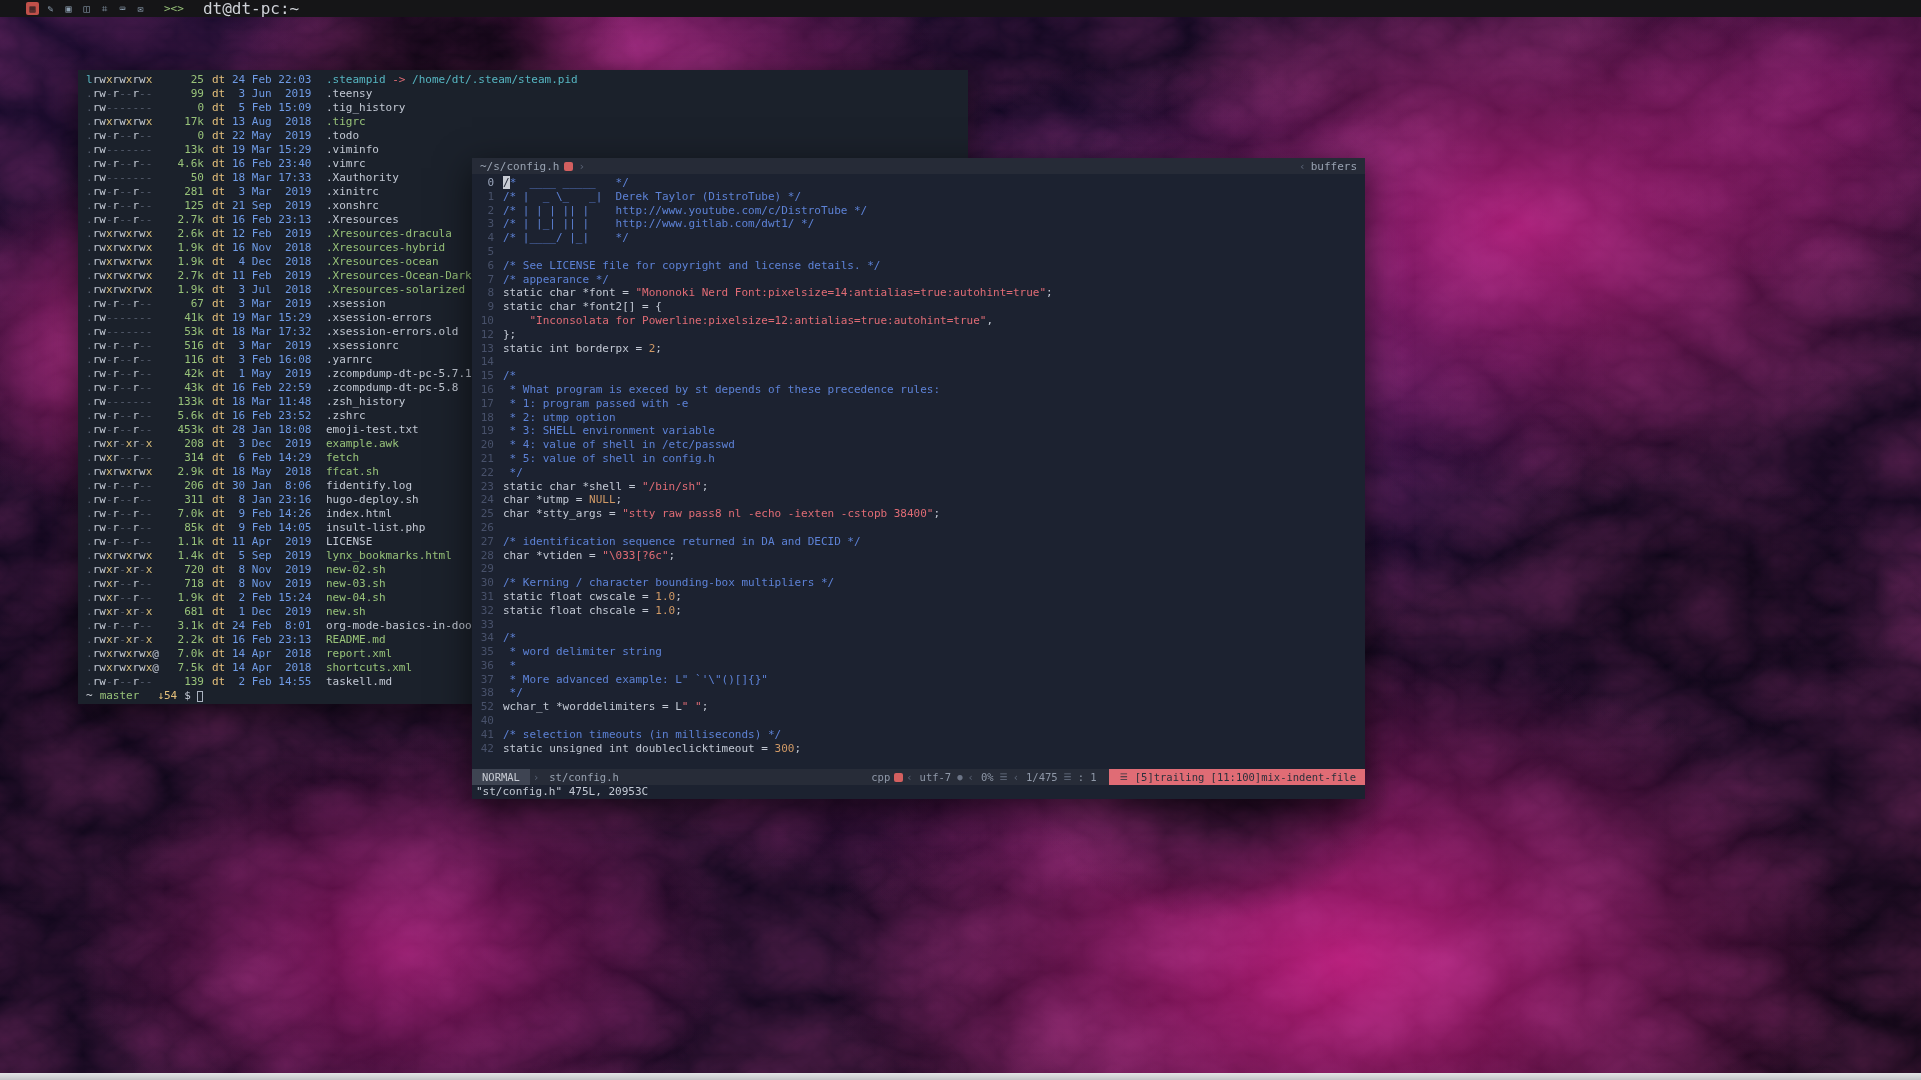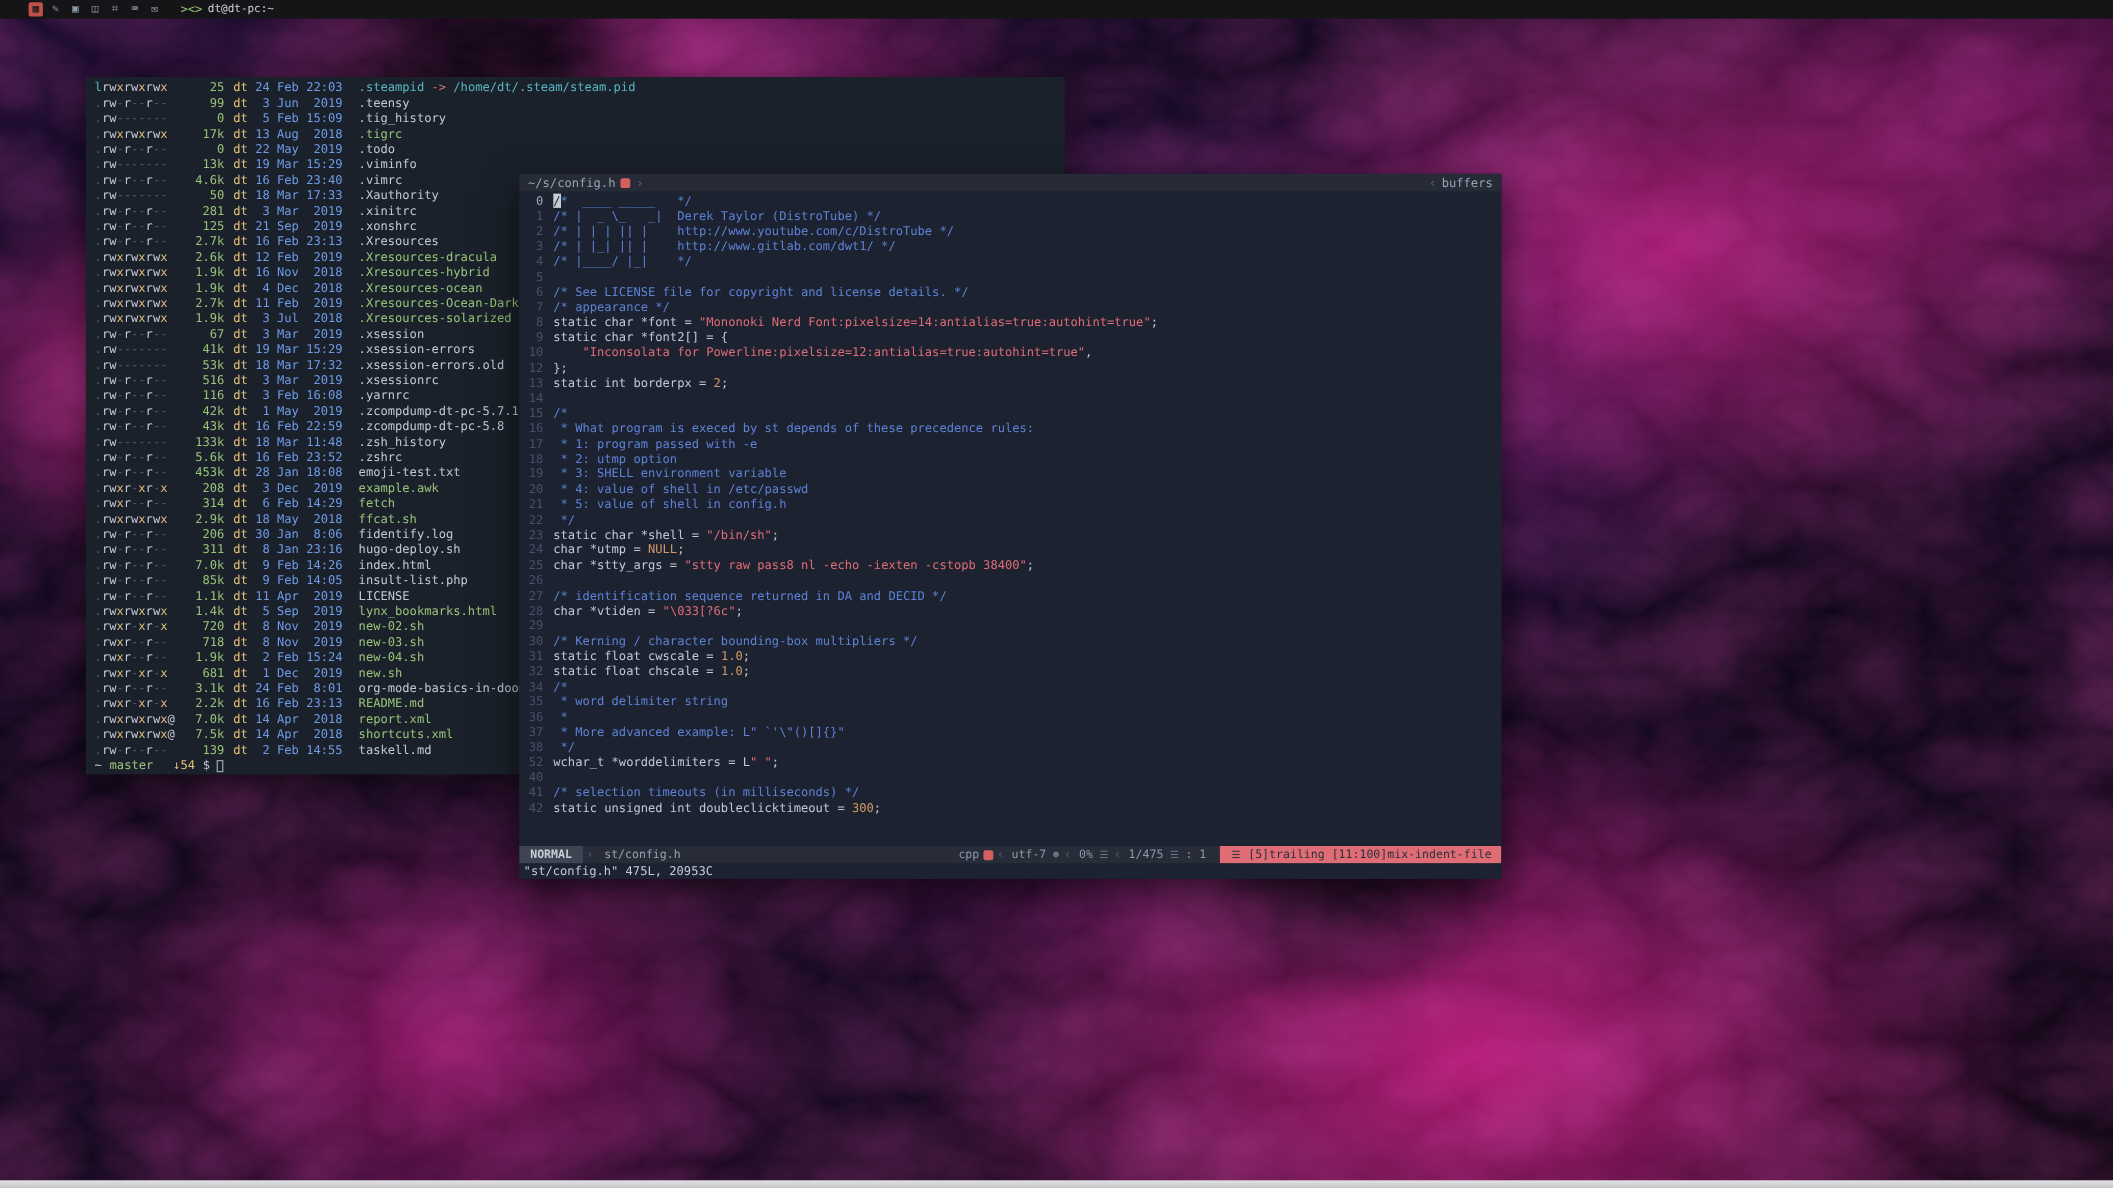--- a/index.html
+++ b/index.html
@@ -19,21 +19,21 @@
  radial-gradient(ellipse 520px 350px at 50% 60%, rgba(122,22,112,.55), transparent 75%),
  radial-gradient(ellipse 620px 410px at 60% 34%, rgba(72,26,132,.5), transparent 75%),
  radial-gradient(ellipse 420px 300px at 96% 8%, rgba(160,24,120,.55), transparent 70%),
  linear-gradient(160deg,#1a0b2e,#0d0618 40%,#14081f 70%,#0a0410)}
 .noise{position:absolute;inset:0;width:100%;height:100%;opacity:.5;mix-blend-mode:screen}
 
 .topbar{position:absolute;top:0;left:0;right:0;height:17px;background:#151517;display:flex;align-items:center;padding-left:26px;gap:5px;z-index:50}
 .tb-icon{width:13px;height:13px;font-size:10px;line-height:13px;text-align:center;color:#8fa1b3;display:inline-block}
 .tb-icon.active{background:#c0504a;color:#17181c;border-radius:2px}
 .tb-layout{color:#98c379;font-size:11px;margin-left:12px}
-.tb-title{color:#cfd2d8;font-size:10px;margin-left:0}
+.tb-title{color:#cfd2d8;font-size:16px;margin-left:14px}
 
 .term-window{position:absolute;left:78px;top:70px;width:890px;height:634px;background:#1b212b;padding:3px 8px 0 8px;font-size:11px;line-height:14px;z-index:10;overflow:hidden;box-shadow:0 8px 30px rgba(0,0,0,.55)}
 .trow{display:flex;white-space:pre;height:14px}
 .c-perm{width:78px;flex:none}
 .pd{color:#555d6e}.pr{color:#c3c9d4}.px{color:#dbc07a}.pl{color:#56b6c2}
 .c-size{width:40px;flex:none;text-align:right;color:#98c379;margin-right:8px}
 .c-owner{width:18px;flex:none;color:#e5c07b;margin-right:2px}
 .c-date{width:86px;flex:none;color:#6f9be6;margin-right:8px}
 .n-plain{color:#c3c9d4}.n-exec{color:#98c379}.n-link{color:#56b6c2}
 .c-arrow{color:#e06c75}
@@ -51,21 +51,21 @@
 .fill{flex:1}
 .ft-badge{display:inline-block;width:9px;height:9px;background:#d35f5f;border-radius:2px;flex:none}
 .code-area{flex:1;padding-top:2px;overflow:hidden}
 .cline{display:flex;height:13.8px;line-height:13.8px;white-space:pre}
 .lnum{width:22px;flex:none;text-align:right;color:#48516a;margin-right:9px}
 .lnum.cur{color:#9aa5bb}
 .ltext{white-space:pre}
 .tk-c{color:#5d82d6}.tk-k{color:#c3c9d4}.tk-p{color:#c3c9d4}.tk-s{color:#e06c75}.tk-n{color:#d19a66}
 .cursor{background:#c8ccd4;color:#1c2230}
 .statusline{height:16px;flex:none;display:flex;align-items:center;background:#272c38;color:#8f98a8;font-size:10.5px;overflow:hidden}
-.sl-mode{background:#3e4452;color:#c8ccd4;padding:0 10px;height:100%;display:flex;align-items:center;font-weight:bold;flex:none}
+.sl-mode{background:#3e4452;color:#c8ccd4;padding:0 10px;height:100%;display:flex;align-items:center;font-weight:normal;flex:none}
 .sl-sep{color:#5a6375;margin:0 3px}
 .sl-file{margin-left:7px;color:#99a3b2}
 .sl-item{margin:0 4px}
 .sl-icon{color:#6b7486;font-size:9px;margin:0 2px}
 .sl-warn{background:#e06c75;color:#2b303b;height:100%;display:flex;align-items:center;gap:5px;padding:0 9px;margin-left:8px;flex:none}
 .sl-warn .sl-icon{color:#2b303b}
 .cmdline{height:14px;flex:none;background:#1c2230;color:#c3c9d4;font-size:11px;line-height:14px;padding-left:4px}
 
 .bottom-strip{position:absolute;left:0;right:0;bottom:0;height:7px;background:linear-gradient(#e3e4e6,#c4c5c8);z-index:40}
 </style>
@@ -189,20 +189,21 @@
         <div class="cline"><span class="lnum">23</span><span class="ltext"><span class="tk-k">static char</span><span class="tk-p"> *shell = </span><span class="tk-s">"/bin/sh"</span><span class="tk-p">;</span></span></div>
         <div class="cline"><span class="lnum">24</span><span class="ltext"><span class="tk-k">char</span><span class="tk-p"> *utmp = </span><span class="tk-n">NULL</span><span class="tk-p">;</span></span></div>
         <div class="cline"><span class="lnum">25</span><span class="ltext"><span class="tk-k">char</span><span class="tk-p"> *stty_args = </span><span class="tk-s">"stty raw pass8 nl -echo -iexten -cstopb 38400"</span><span class="tk-p">;</span></span></div>
         <div class="cline"><span class="lnum">26</span><span class="ltext"></span></div>
         <div class="cline"><span class="lnum">27</span><span class="ltext"><span class="tk-c">/* identification sequence returned in DA and DECID */</span></span></div>
         <div class="cline"><span class="lnum">28</span><span class="ltext"><span class="tk-k">char</span><span class="tk-p"> *vtiden = </span><span class="tk-s">"\033[?6c"</span><span class="tk-p">;</span></span></div>
         <div class="cline"><span class="lnum">29</span><span class="ltext"></span></div>
         <div class="cline"><span class="lnum">30</span><span class="ltext"><span class="tk-c">/* Kerning / character bounding-box multipliers */</span></span></div>
         <div class="cline"><span class="lnum">31</span><span class="ltext"><span class="tk-k">static float</span><span class="tk-p"> cwscale = </span><span class="tk-n">1.0</span><span class="tk-p">;</span></span></div>
         <div class="cline"><span class="lnum">32</span><span class="ltext"><span class="tk-k">static float</span><span class="tk-p"> chscale = </span><span class="tk-n">1.0</span><span class="tk-p">;</span></span></div>
+        <div class="cline"><span class="lnum">33</span><span class="ltext"></span></div>
         <div class="cline"><span class="lnum">34</span><span class="ltext"><span class="tk-c">/*</span></span></div>
         <div class="cline"><span class="lnum">35</span><span class="ltext"><span class="tk-c"> * word delimiter string</span></span></div>
         <div class="cline"><span class="lnum">36</span><span class="ltext"><span class="tk-c"> *</span></span></div>
         <div class="cline"><span class="lnum">37</span><span class="ltext"><span class="tk-c"> * More advanced example: L" `'\"()[]{}"</span></span></div>
         <div class="cline"><span class="lnum">38</span><span class="ltext"><span class="tk-c"> */</span></span></div>
         <div class="cline"><span class="lnum">52</span><span class="ltext"><span class="tk-k">wchar_t</span><span class="tk-p"> *worddelimiters = L</span><span class="tk-s">" "</span><span class="tk-p">;</span></span></div>
         <div class="cline"><span class="lnum">40</span><span class="ltext"></span></div>
         <div class="cline"><span class="lnum">41</span><span class="ltext"><span class="tk-c">/* selection timeouts (in milliseconds) */</span></span></div>
         <div class="cline"><span class="lnum">42</span><span class="ltext"><span class="tk-k">static unsigned int</span><span class="tk-p"> doubleclicktimeout = </span><span class="tk-n">300</span><span class="tk-p">;</span></span></div>
       </div>

